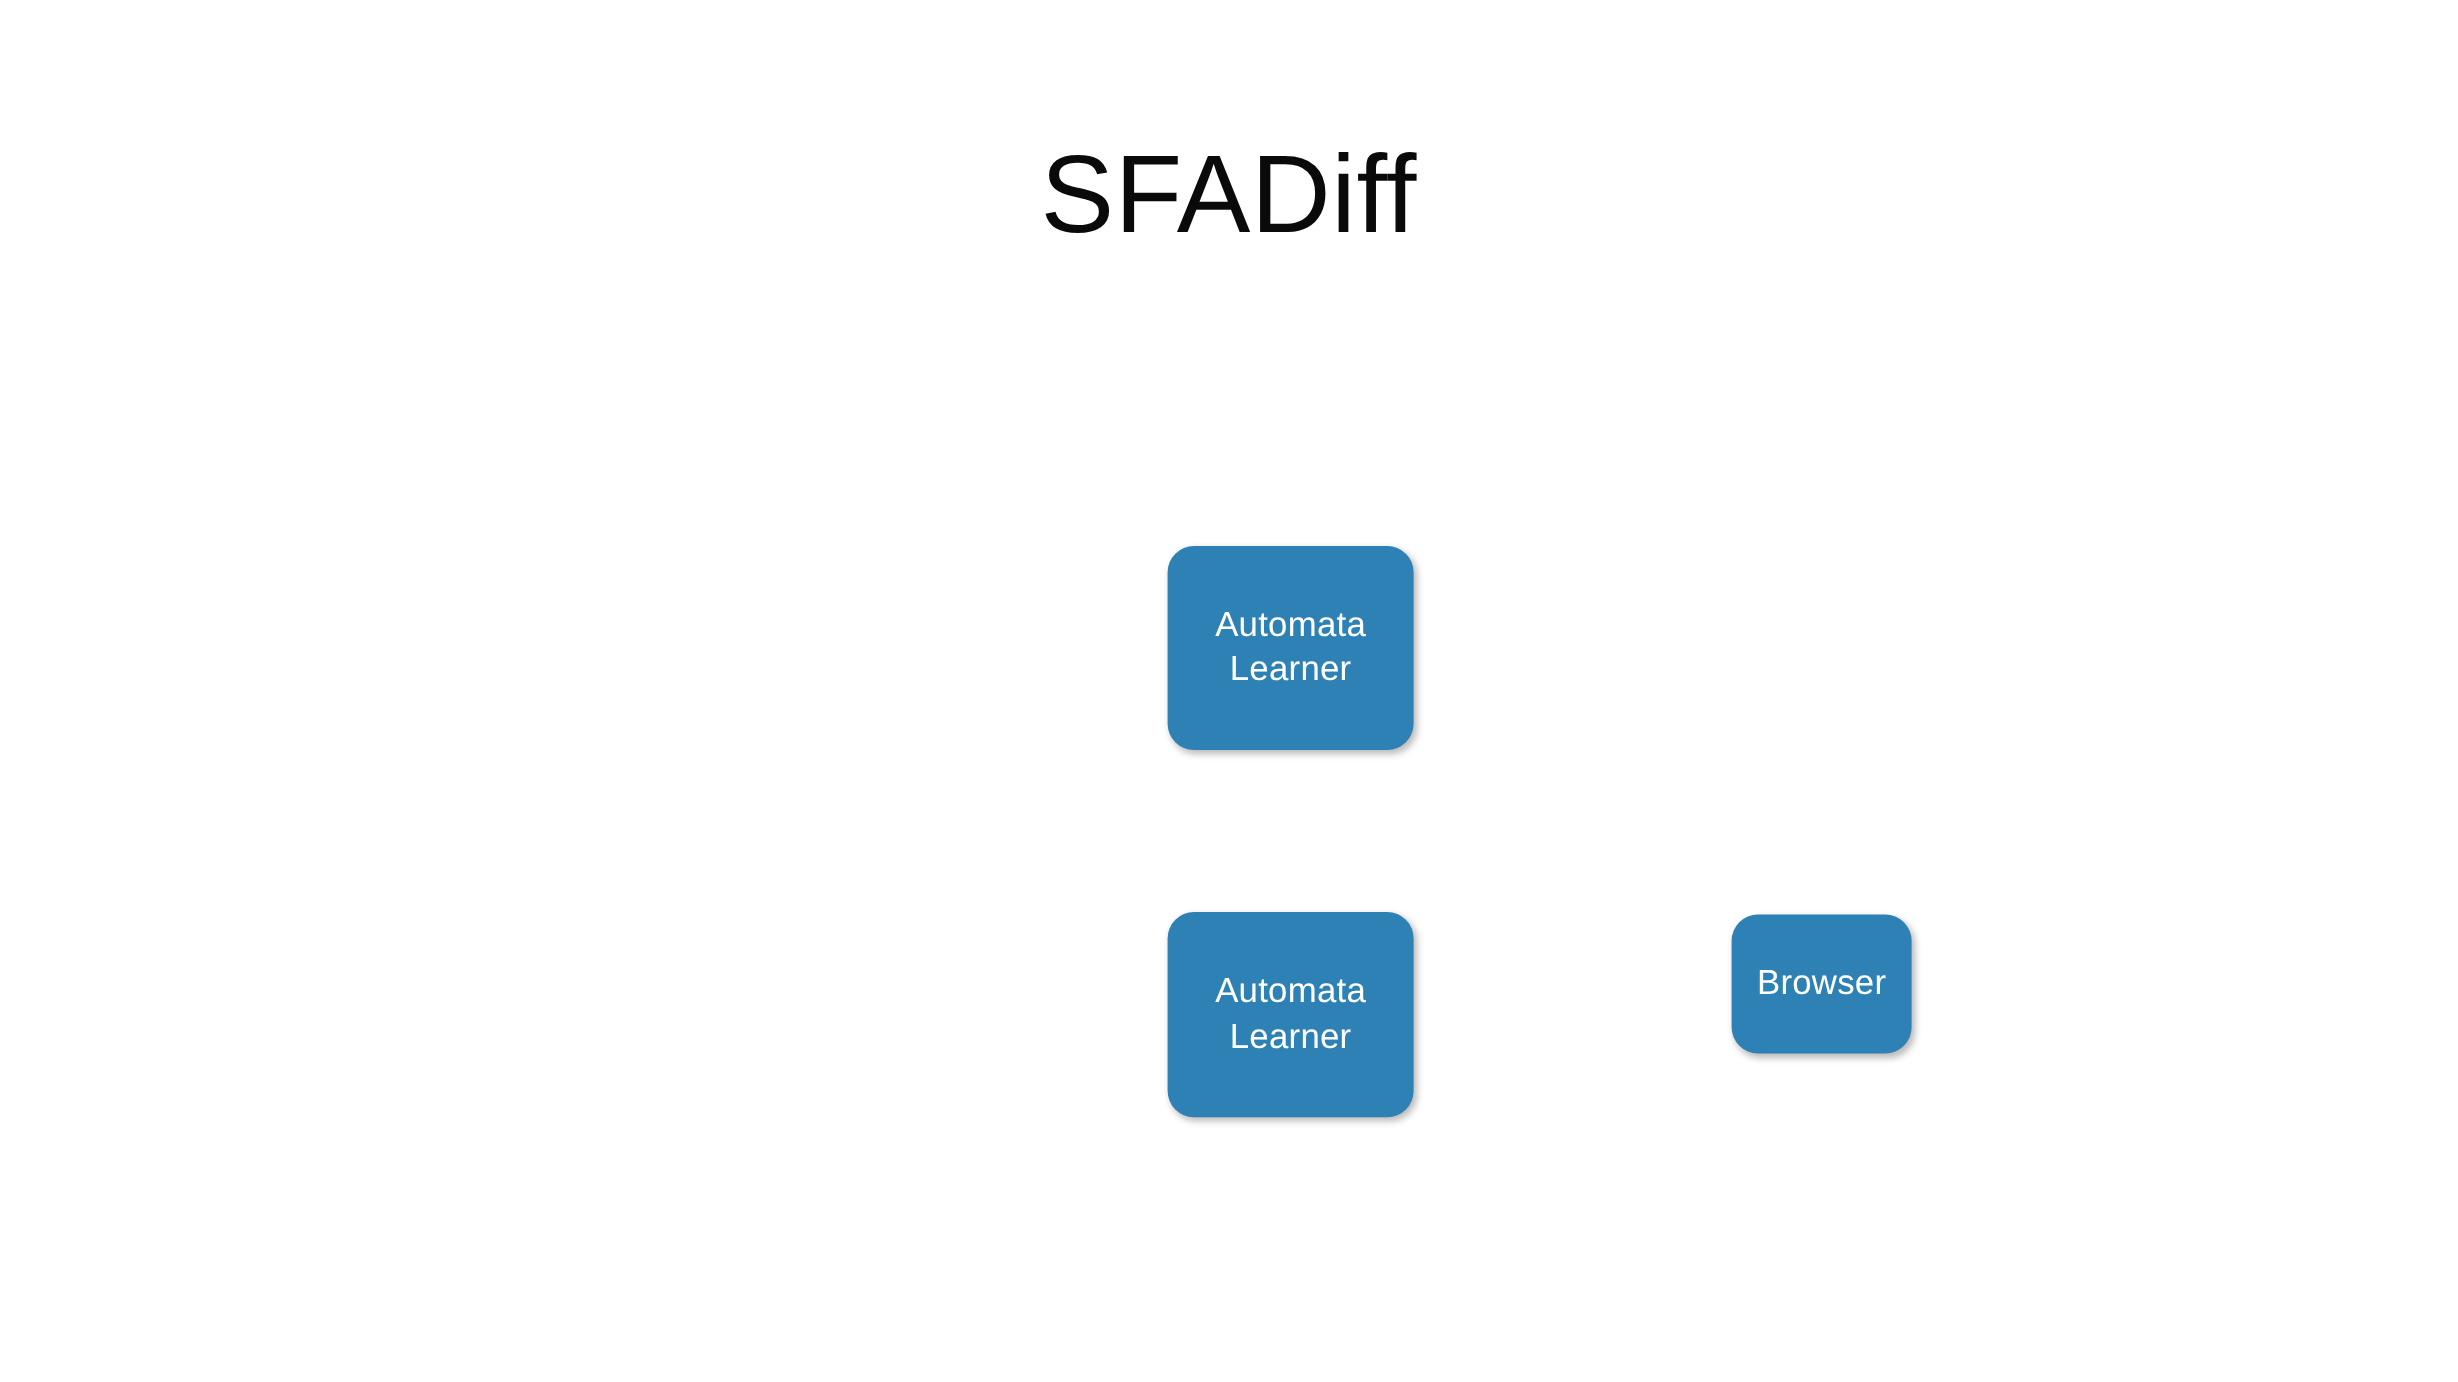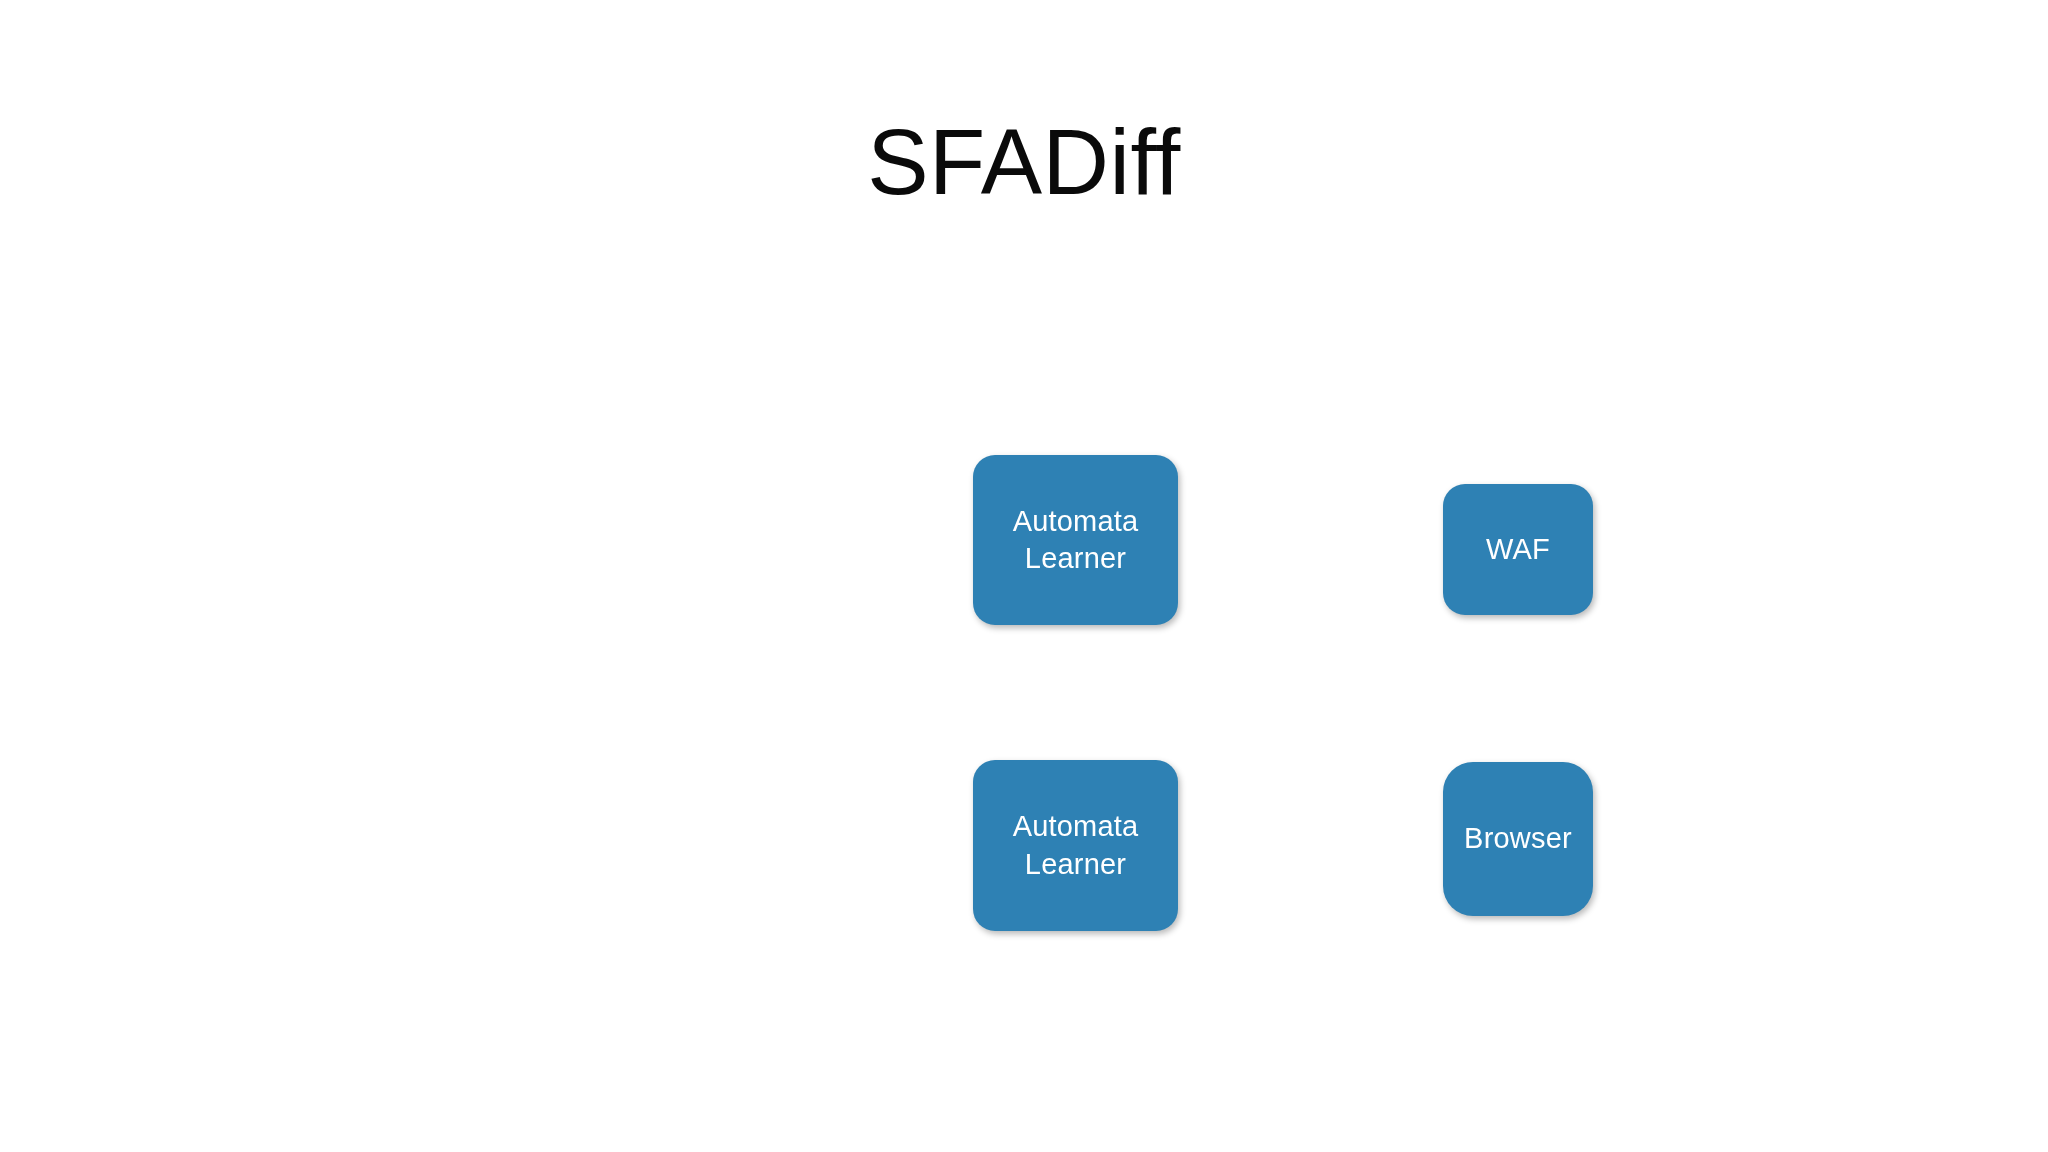--- a/index.html
+++ b/index.html
@@ -88,41 +88,37 @@
     left: 973px;
     top: 748px;
     width: 205px;
     height: 171px;
   }
 
   #node-browser {
     left: 1443px;
     top: 750px;
     width: 150px;
-    height: 154px;
-    border-radius: 30px;
+    height: 116px;
   }
 </style>
 </head>
 <body>
 
 <div class="slide">
 
   <div class="slide-title">SFADiff</div>
 
   <div class="diagram">
 
     <div class="node" id="node-automata-learner-top">
       <span class="node-label">Automata
 Learner</span>
     </div>
 
-    <div class="node" id="node-waf">
-      <span class="node-label">WAF</span>
-    </div>
 
     <div class="node" id="node-automata-learner-bottom">
       <span class="node-label">Automata
 Learner</span>
     </div>
 
     <div class="node" id="node-browser">
       <span class="node-label">Browser</span>
     </div>
 

